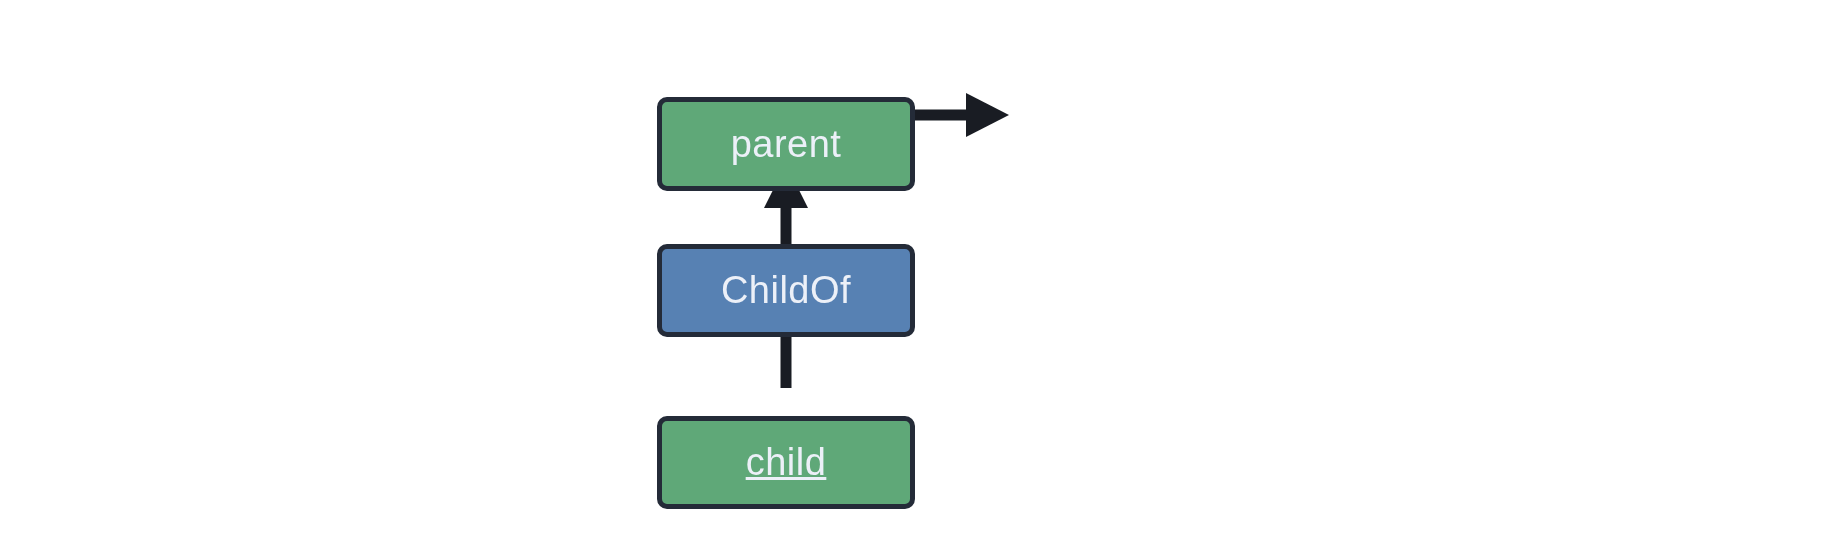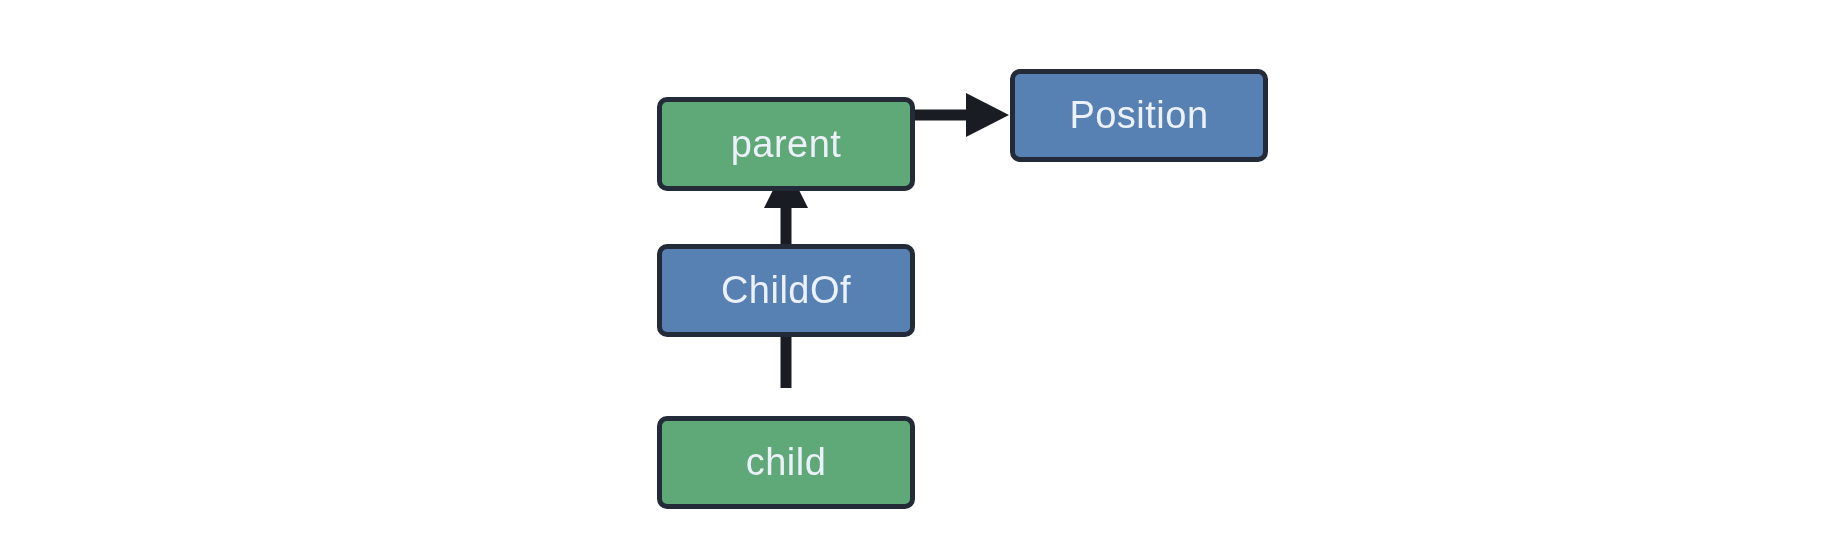--- a/index.html
+++ b/index.html
@@ -28,21 +28,21 @@
     font-size: 38px;
     color: #ECF0F8;
     letter-spacing: 0.5px;
   }
   .node.green { background: #5FA878; margin-top: 28px; }
   .node.blue  { background: #5781B3; }
 
   #node-parent   { left: 657px;  top: 69px;  height: 94px; }
   #node-position { left: 1010px; top: 69px;  }
   #node-childof  { left: 657px;  top: 244px; text-align: center; }
-  #node-child    { left: 657px;  top: 388px; }
+  #node-child    { left: 657px;  top: 388px; text-decoration: underline; }
 
   .edges {
     position: absolute;
     left: 0; top: 0;
     width: 1830px;
     height: 548px;
     pointer-events: none;
   }
   .edges line    { stroke: #191C23; stroke-width: 11; }
   .edges polygon { fill: #191C23; }
@@ -66,23 +66,20 @@
 
     <g>
       <line x1="786" y1="388" x2="786" y2="336"></line>
     </g>
   </svg>
 
   <div id="node-parent" class="node green">
     <span>parent</span>
   </div>
 
-  <div id="node-position" class="node blue">
-    <span>Position</span>
-  </div>
 
   <div id="node-childof" class="node blue">
     <span>ChildOf</span>
   </div>
 
   <div id="node-child" class="node green">
     <span>child</span>
   </div>
 
 </div>

